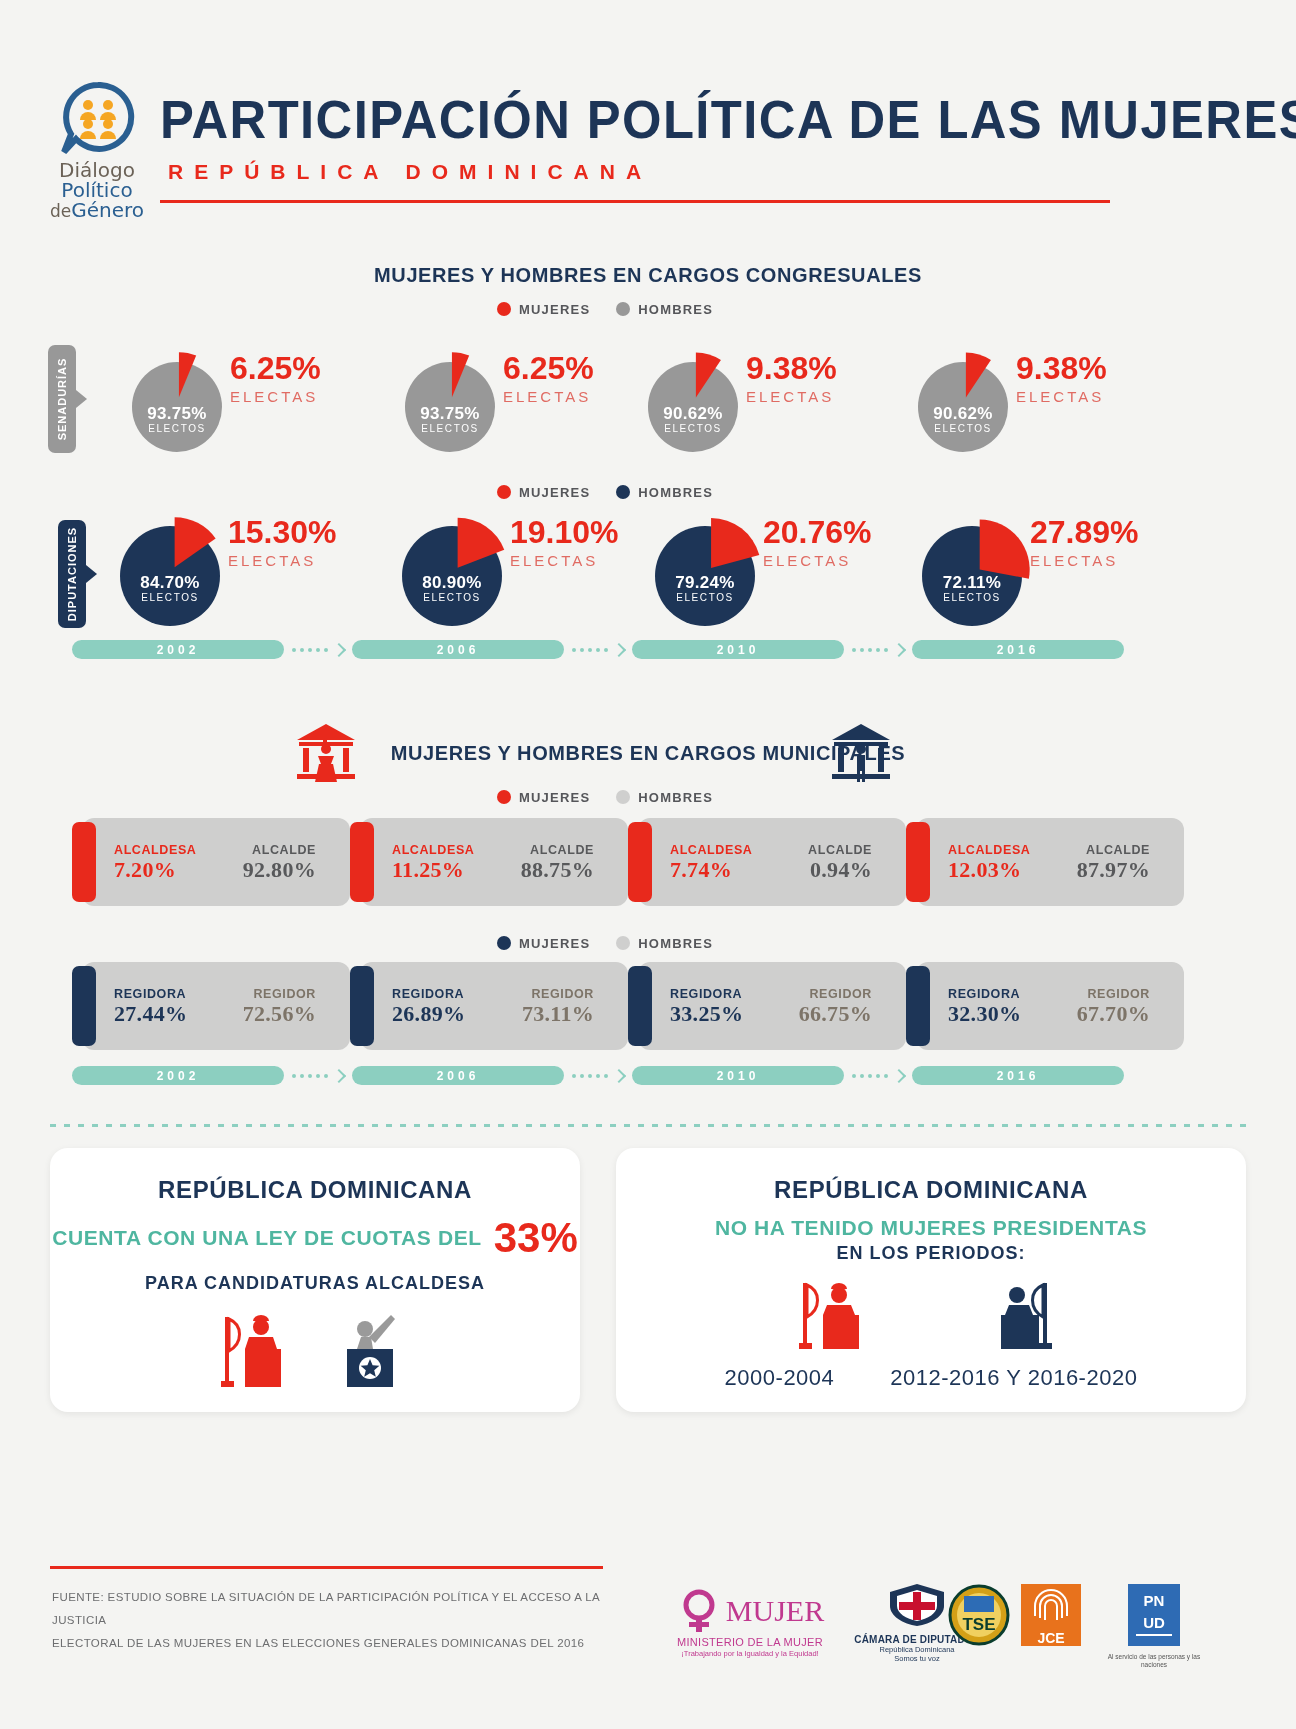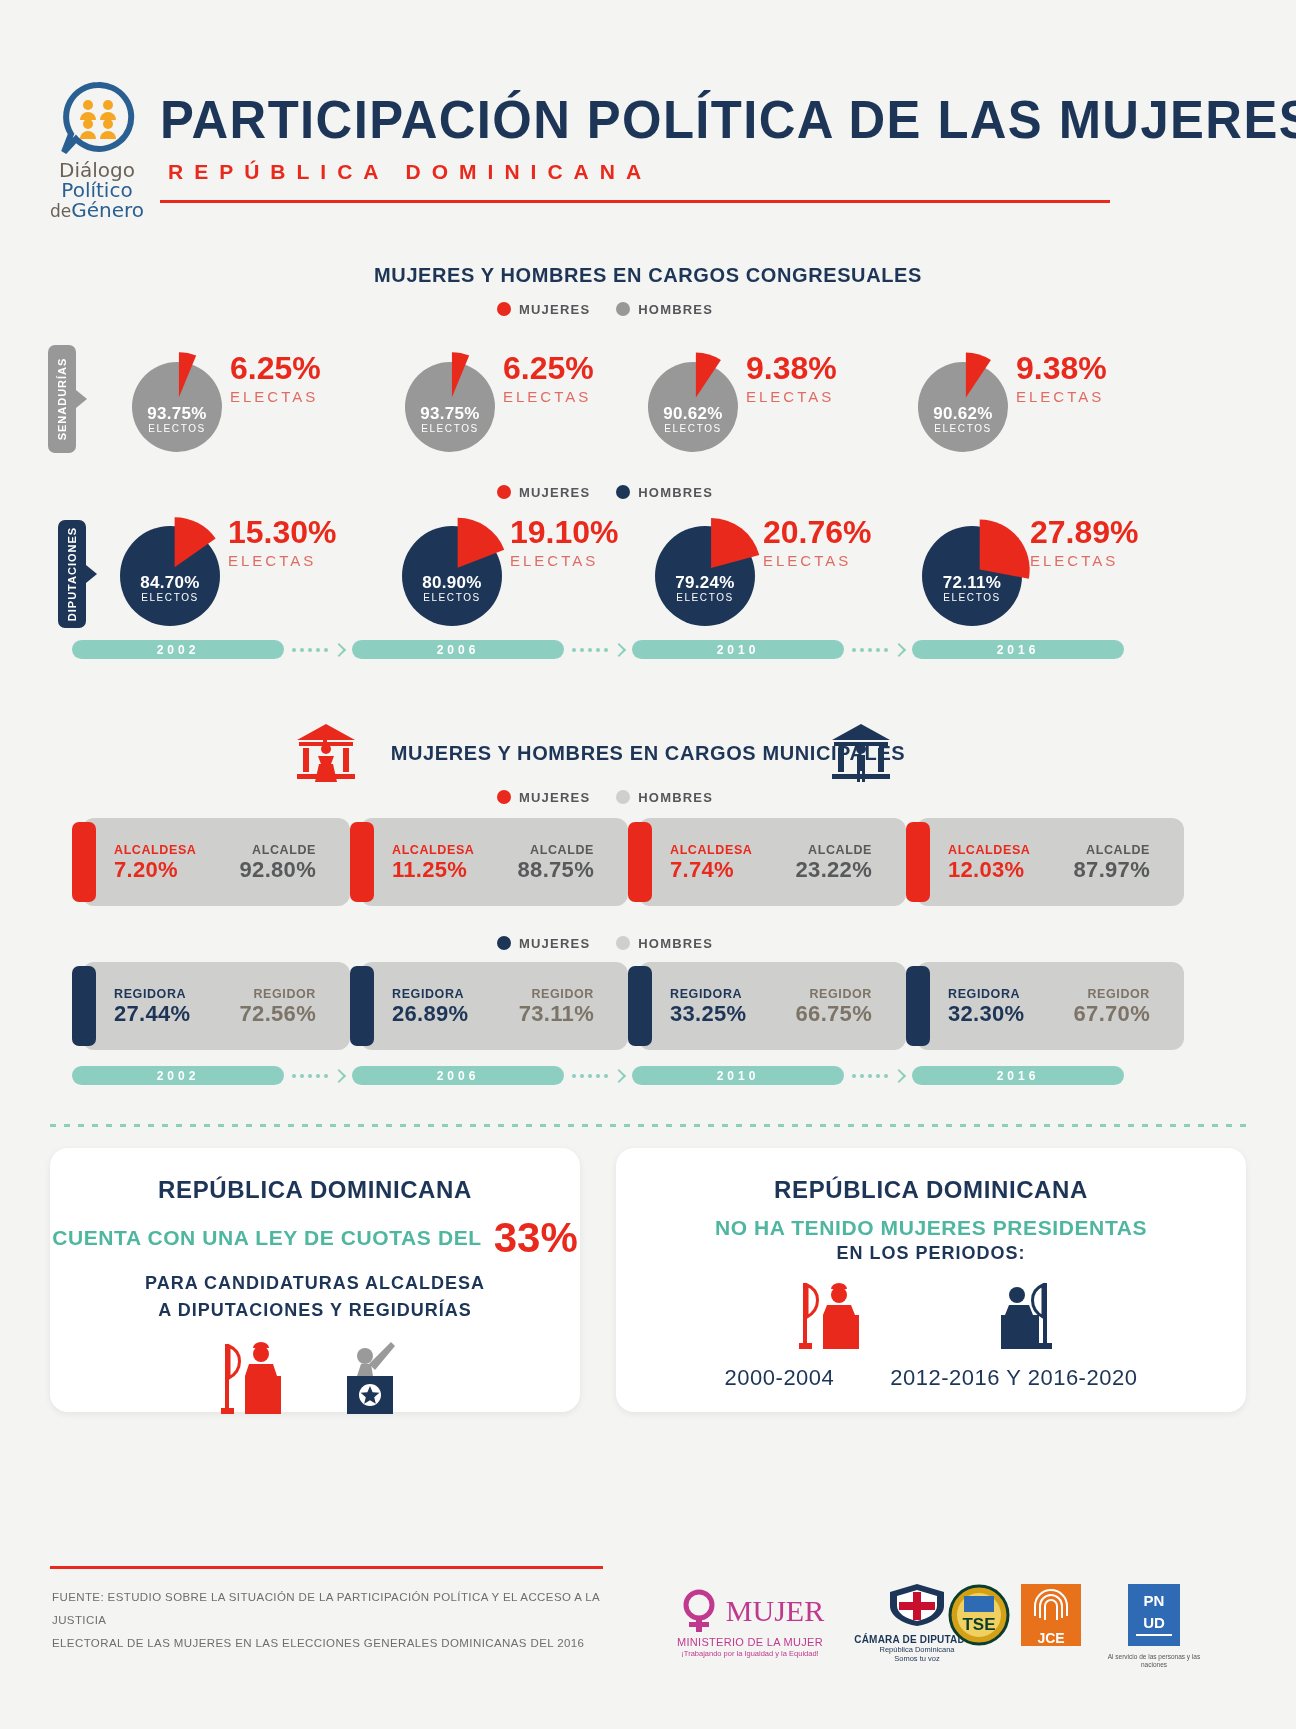--- a/index.html
+++ b/index.html
@@ -80,21 +80,21 @@
 
   
   .mbar { position: absolute; height: 92px; }
   .mbar .track { position: absolute; left: 10px; top: 0; width: 100%; height: 88px;
                  background: #cfcfce; border-radius: 12px; }
   .mbar .fill  { position: absolute; left: 0; top: 4px; height: 80px; width: 24px; border-radius: 7px; }
   .mbar .cellL { position: absolute; top: 26px; left: 42px; line-height: 1.08; }
   .mbar .cellR { position: absolute; top: 26px; right: 24px; text-align: right; line-height: 1.08; }
   .mbar .ttl { font-family: "Liberation Sans Narrow","Liberation Sans",sans-serif;
                font-size: 12.5px; font-weight: bold; letter-spacing: .6px; }
-  .mbar .val { font-family: Liberation Sans, sans-serif;
+  .mbar .val { font-family: Liberation Serif, serif;
                font-size: 22px; font-weight: bold; letter-spacing: .3px; }
 
   
   .dotline { position: absolute; left: 50px; top: 1124px; width: 1196px; height: 3px;
              background-image: repeating-linear-gradient(to right, #8ccfc0 0 6px, transparent 6px 14px); }
   .card { position: absolute; background: #fff; border-radius: 18px;
           box-shadow: 0 2px 7px rgba(0,0,0,.07); text-align: center; }
   .card h3 { font-family: "Liberation Sans Narrow","Liberation Sans",sans-serif;
              font-size: 24px; font-weight: bold; color: #1d3557; letter-spacing: .6px; }
   .card .green { color: #4fb6a0; font-weight: bold;
@@ -375,21 +375,21 @@
     </div>
     <div class="mbar" style="left: 628px; top: 818px; width: 268px;">
       <div class="track"></div>
        <div class="fill" style="background:#e8291c"></div>
        <div class="cellL">
          <div class="ttl" style="color:#e8291c">ALCALDESA</div>
          <div class="val" style="color:#e8291c">7.74%</div>
        </div>
        <div class="cellR">
          <div class="ttl" style="color:#58595b">ALCALDE</div>
-         <div class="val" style="color:#58595b">23.22%</div>
+         <div class="val" style="color:#58595b">0.94%</div>
        </div>
     </div>
     <div class="mbar" style="left: 906px; top: 818px; width: 268px;">
       <div class="track"></div>
        <div class="fill" style="background:#e8291c"></div>
        <div class="cellL">
          <div class="ttl" style="color:#e8291c">ALCALDESA</div>
          <div class="val" style="color:#e8291c">12.03%</div>
        </div>
        <div class="cellR">
@@ -488,21 +488,20 @@
 
 <div class="dotline"></div>
 
 <div class="card" style="left:50px; top:1148px; width:530px; height:264px;">
   <h3 style="margin-top:28px;">REPÚBLICA DOMINICANA</h3>
   <div style="margin-top:10px;display:flex;align-items:center;justify-content:center;gap:12px;">
     <span class="green">CUENTA CON UNA LEY DE CUOTAS DEL</span>
     <span class="pct33">33%</span>
   </div>
   <div class="line3" style="margin-top:8px;">PARA CANDIDATURAS ALCALDESA</div>
-  <div class="line3">A DIPUTACIONES Y REGIDURÍAS</div>
   <div style="margin-top:16px;display:flex;justify-content:center;gap:40px;">
     <svg width="76" height="82" viewBox="0 0 76 82">
       <rect x="6" y="4" width="4" height="64" fill="#e8291c"></rect>
       <rect x="2" y="68" width="13" height="6" fill="#e8291c"></rect>
       <path d="M10 6 c14 6 14 24 0 32 z" fill="none" stroke="#e8291c" stroke-width="3"></path>
       <circle cx="42" cy="14" r="8" fill="#e8291c"></circle>
       <path d="M34 8 a8 6 0 0 1 16 0 z" fill="#e8291c"></path>
       <path d="M30 24 h24 l4 12 h-32 z" fill="#e8291c"></path>
       <rect x="26" y="36" width="36" height="38" fill="#e8291c"></rect>
     </svg>

